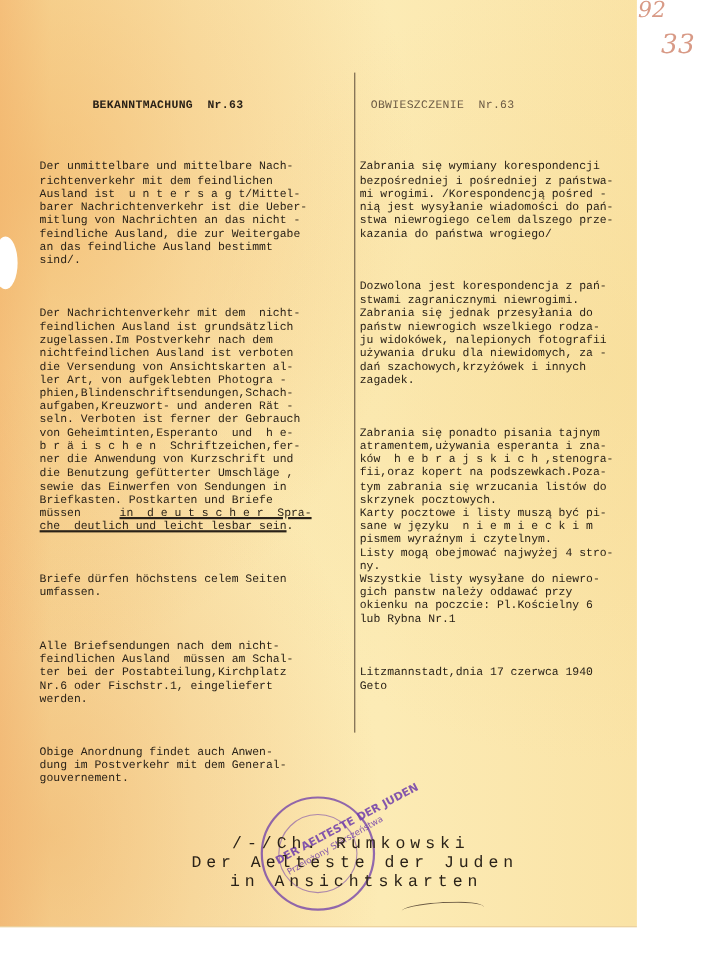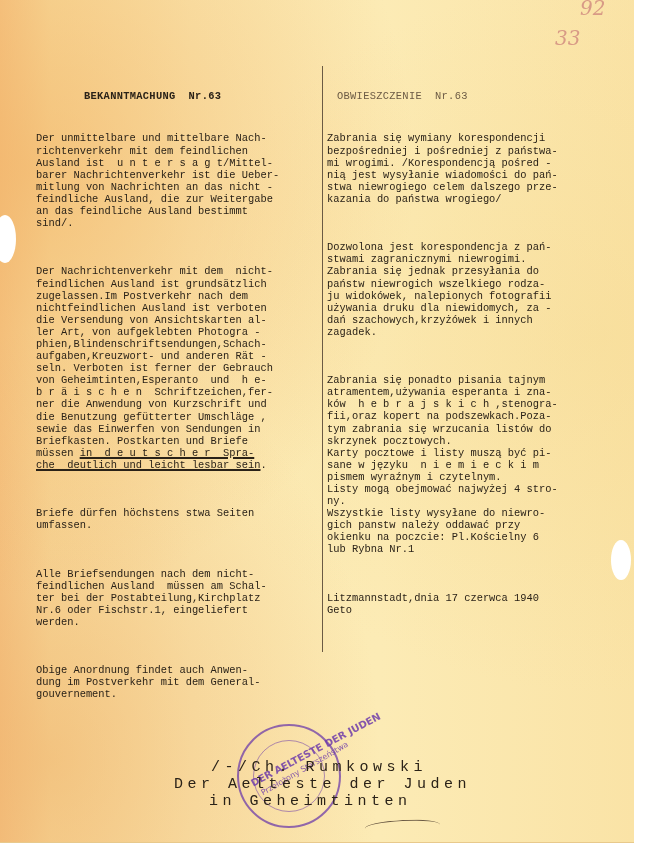--- a/index.html
+++ b/index.html
@@ -1,39 +1,39 @@
 <!DOCTYPE html>
 <html><head>
 <meta charset="utf-8">
 <style>
   html, body { margin:0; padding:0; background:#ffffff; }
   body { width:649px; height:867px; position:relative; overflow:hidden; }
   .paper {
-    position:absolute; left:0; top:0; width:634px; height:842px;
+    position:absolute; left:0; top:0; width:579px; height:842px;
     background:
       radial-gradient(ellipse at 5% 20%, rgba(240,170,90,0.55), rgba(240,170,90,0) 45%),
       radial-gradient(ellipse at 8% 90%, rgba(235,160,85,0.45), rgba(235,160,85,0) 40%),
       radial-gradient(ellipse at 95% 40%, rgba(245,215,140,0.35), rgba(245,215,140,0) 50%),
       linear-gradient(90deg, #f6c98a 0%, #f9e0a3 8%, #fbe9b2 30%, #fcebb5 60%, #fae3a6 100%);
     border-bottom:1px solid #e8c98c;
   }
   .tear { position:absolute; background:#ffffff; border-radius:50%; }
   .handwriting {
     position:absolute; font-family:"DejaVu Serif", serif; color:#d89a86; font-style:italic;
   }
   .col {
     position:absolute; font-family:"Liberation Mono", monospace; font-size:10.4px;
     line-height:12.1px; color:#2a2218; white-space:pre;
   }
   .left { left:36px; top:66px; width:275px; }
   .right { left:322px; top:66px; width:290px; border-left:1px solid #6b5a44; padding-left:4px; }
-  .title { font-weight:bold; display:block; margin-left:48px; margin-bottom:6px; letter-spacing:0.3px; }
+  .title { font-weight:bold; display:block; margin-left:48px; margin-bottom:20px; letter-spacing:0.3px; }
   .right .title { margin-left:10px; font-weight:normal; color:#6b5a44; }
   .para { display:block; margin-bottom:12px; }
-  .u { text-decoration:underline; text-decoration-thickness:1.5px; }
+  .u { text-decoration:underline; text-decoration-thickness:1.5px;margin-left:29px; }
   .sig {
     position:absolute; font-family:"Liberation Mono", monospace; font-size:15px; line-height:12px;
     color:#2a2218; white-space:pre; letter-spacing:4.5px;
   }
   .stamp {
     position:absolute; left:237px; top:724px; width:104px; height:104px; border-radius:50%;
     border:2.5px solid rgba(110,60,170,0.75); box-sizing:border-box;
   }
   .stamp-inner {
     position:absolute; left:14px; top:14px; width:70px; height:70px; border-radius:50%;
@@ -47,21 +47,21 @@
   .scribble { position:absolute; left:365px; top:820px; width:75px; height:12px; border-top:1px solid #6b5a44; border-radius:50% 50% 0 0; transform:rotate(-3deg); }
 </style>
 </head>
 <body>
 
 <div class="paper">
   <div class="tear" style="left:-6px;top:215px;width:22px;height:48px;"></div>
   <div class="tear" style="left:611px;top:540px;width:20px;height:40px;"></div>
 
   <div class="handwriting" style="left:580px;top:-4px;font-size:20px;">92</div>
-  <div class="handwriting" style="left:555px;top:26px;font-size:20px;">33</div>
+  <div class="handwriting" style="left:601px;top:26px;font-size:24px;">33</div>
 
   <div class="col left">
     <span class="title">BEKANNTMACHUNG  Nr.63</span>
     <span class="para">Der unmittelbare und mittelbare Nach-
 richtenverkehr mit dem feindlichen
 Ausland ist  u n t e r s a g t/Mittel-
 barer Nachrichtenverkehr ist die Ueber-
 mitlung von Nachrichten an das nicht -
 feindliche Ausland, die zur Weitergabe
 an das feindliche Ausland bestimmt
@@ -76,21 +76,21 @@
 aufgaben,Kreuzwort- und anderen Rät -
 seln. Verboten ist ferner der Gebrauch
 von Geheimtinten,Esperanto  und  h e-
 b r ä i s c h e n  Schriftzeichen,fer-
 ner die Anwendung von Kurzschrift und
 die Benutzung gefütterter Umschläge ,
 sewie das Einwerfen von Sendungen in
 Briefkasten. Postkarten und Briefe
 müssen </span><span class="u">in  d e u t s c h e r  Spra-
 che  deutlich und leicht lesbar sein</span>.</span>
-    <span class="para">Briefe dürfen höchstens stwa Seiten
+    <span class="para">Briefe dürfen höchstens celem Seiten
 umfassen.</span>
     <span class="para">Alle Briefsendungen nach dem nicht-
 feindlichen Ausland  müssen am Schal-
 ter bei der Postabteilung,Kirchplatz
 Nr.6 oder Fischstr.1, eingeliefert
 werden.</span>
     <span class="para">Obige Anordnung findet auch Anwen-
 dung im Postverkehr mit dem General-
 gouvernement.</span>
     
@@ -132,15 +132,15 @@
   </div>
 
   <div class="stamp">
     <div class="stamp-inner"></div>
     <div class="stamp-text" style="left:4px;top:18px;transform:rotate(-28deg);font-size:10px;">DER AELTESTE DER JUDEN</div>
     <div class="stamp-text small" style="left:16px;top:38px;transform:rotate(-30deg);">Przełożony Starszeństwa</div>
   </div>
 
   <div class="sig" style="left:211px;top:762px;">/-/Ch. Rumkowski</div>
   <div class="sig" style="left:174px;top:779px;">Der Aelteste der Juden</div>
-  <div class="sig" style="left:209px;top:796px;">in Geheimtinten</div>
+  <div class="sig" style="left:209px;top:796px;">in Ansichtskarten</div>
   <div class="scribble"></div>
 </div>
 
 </body></html>

